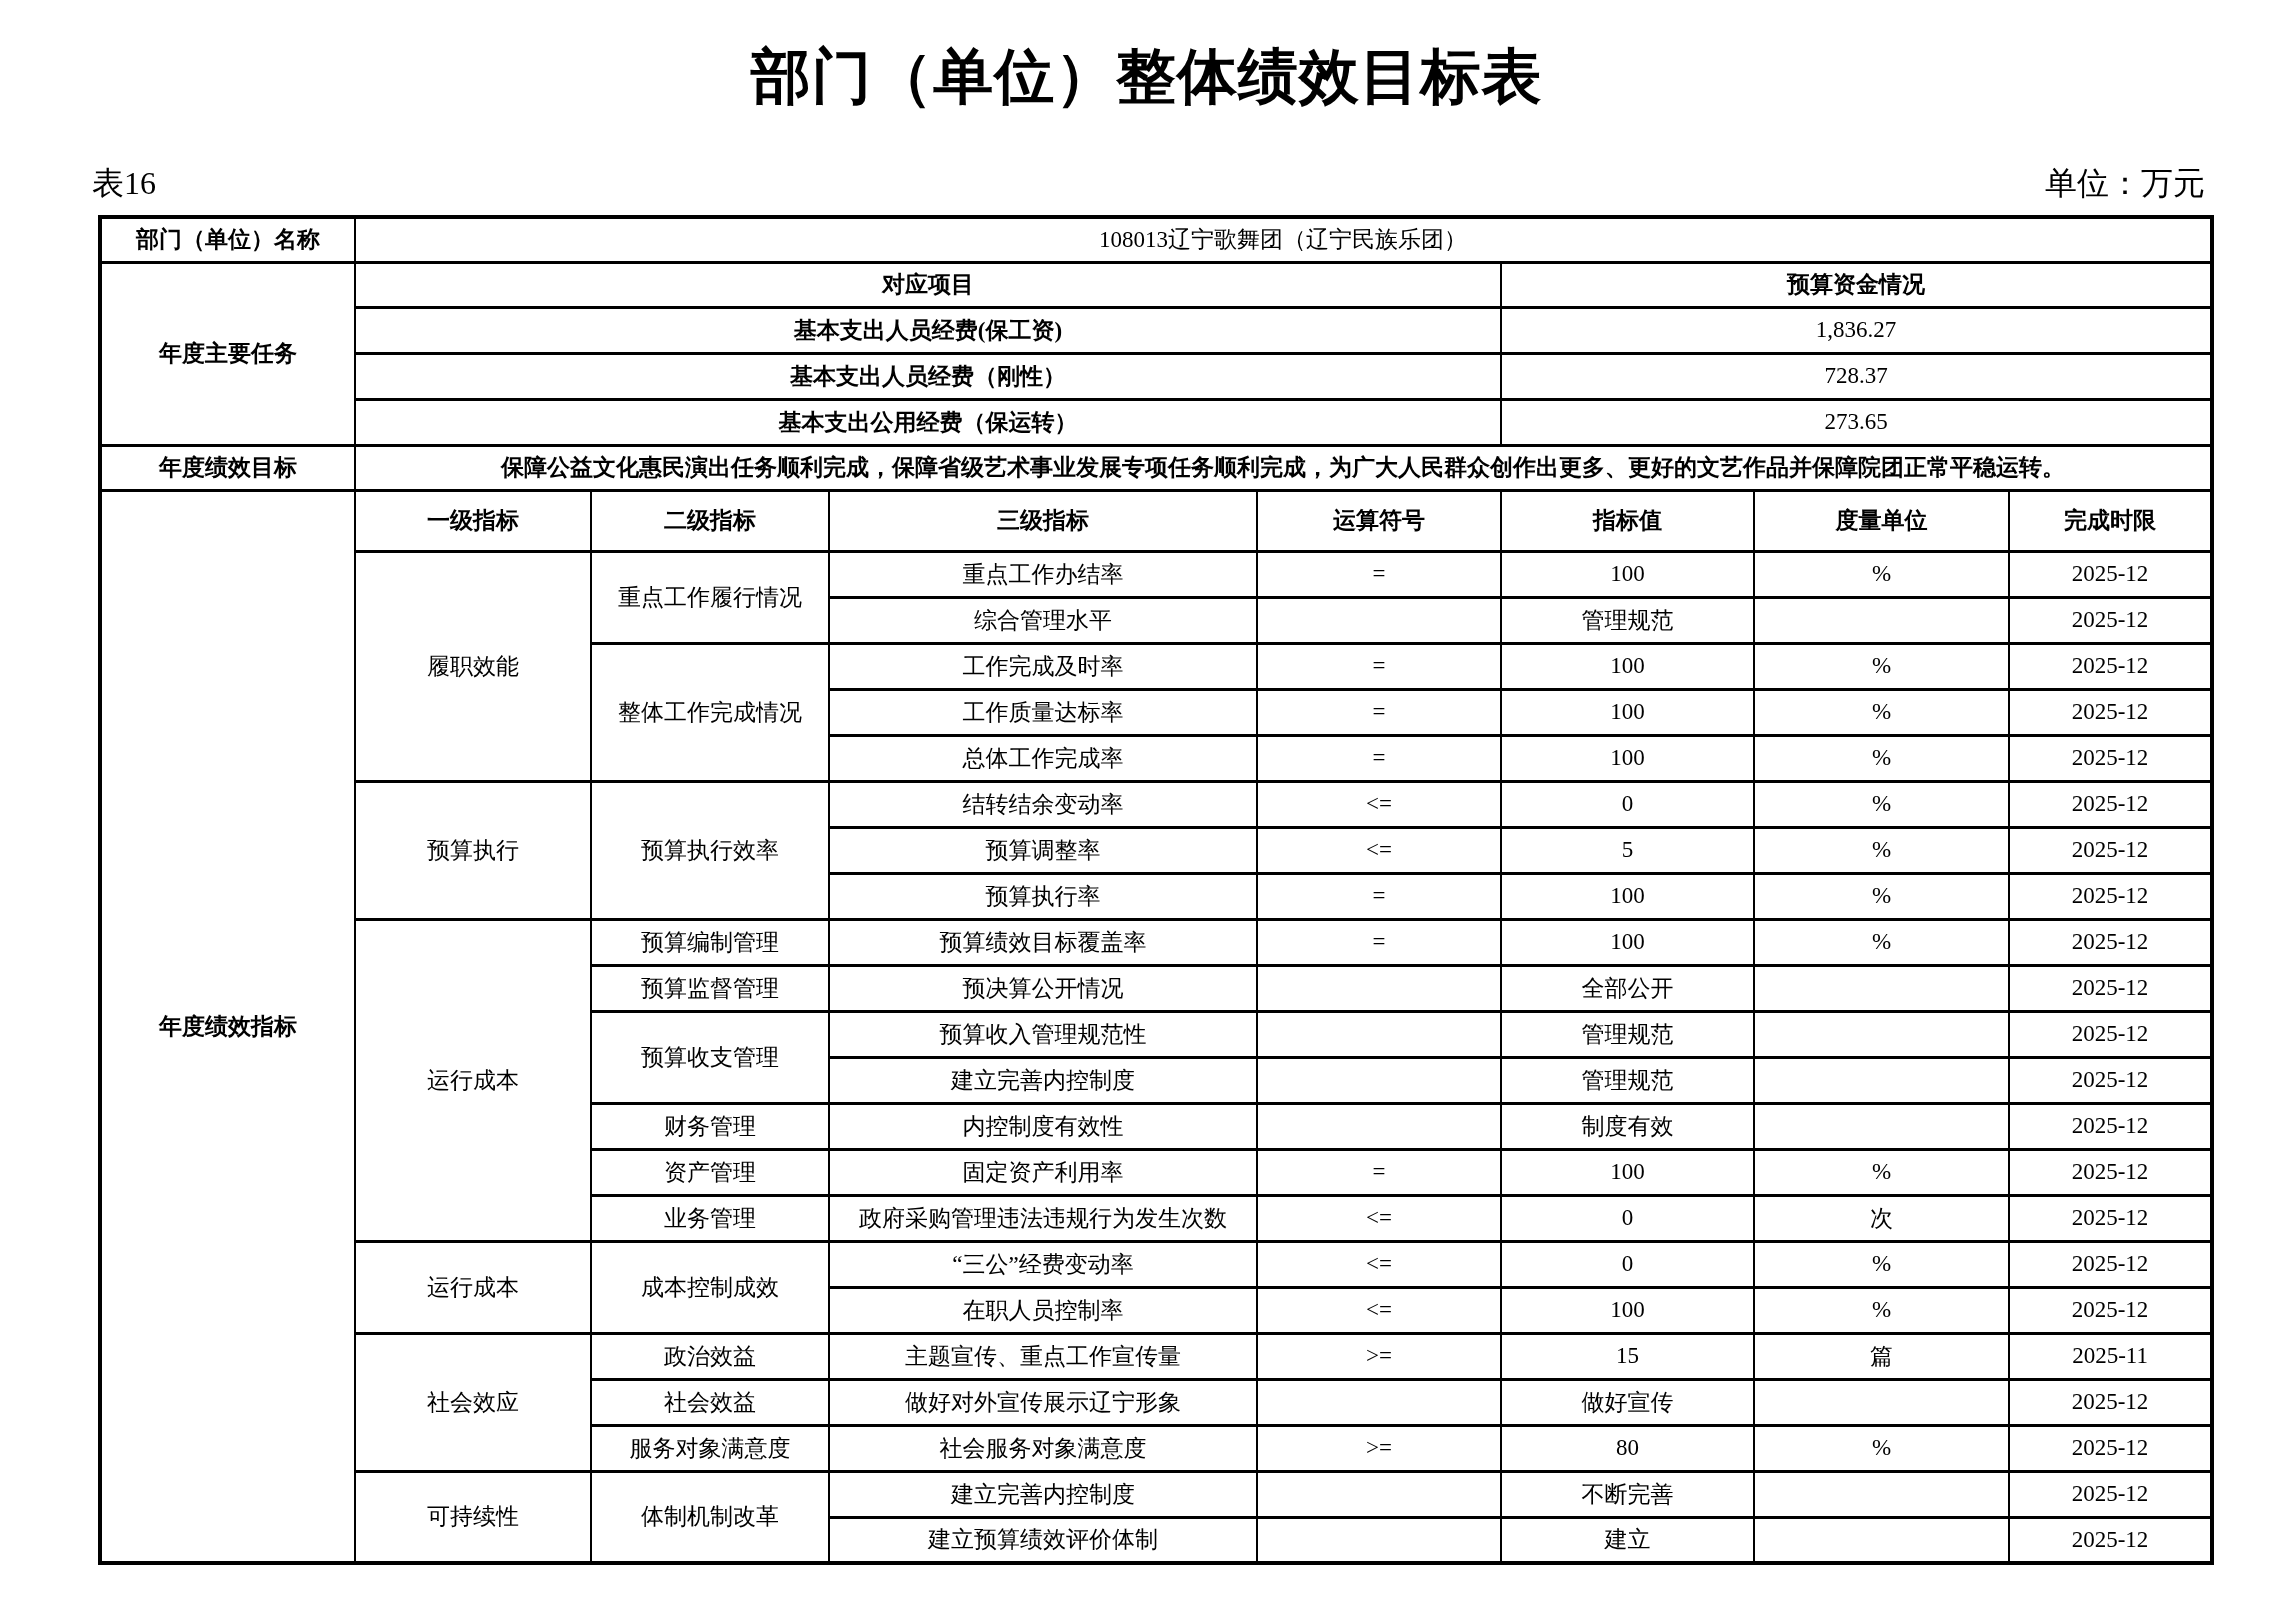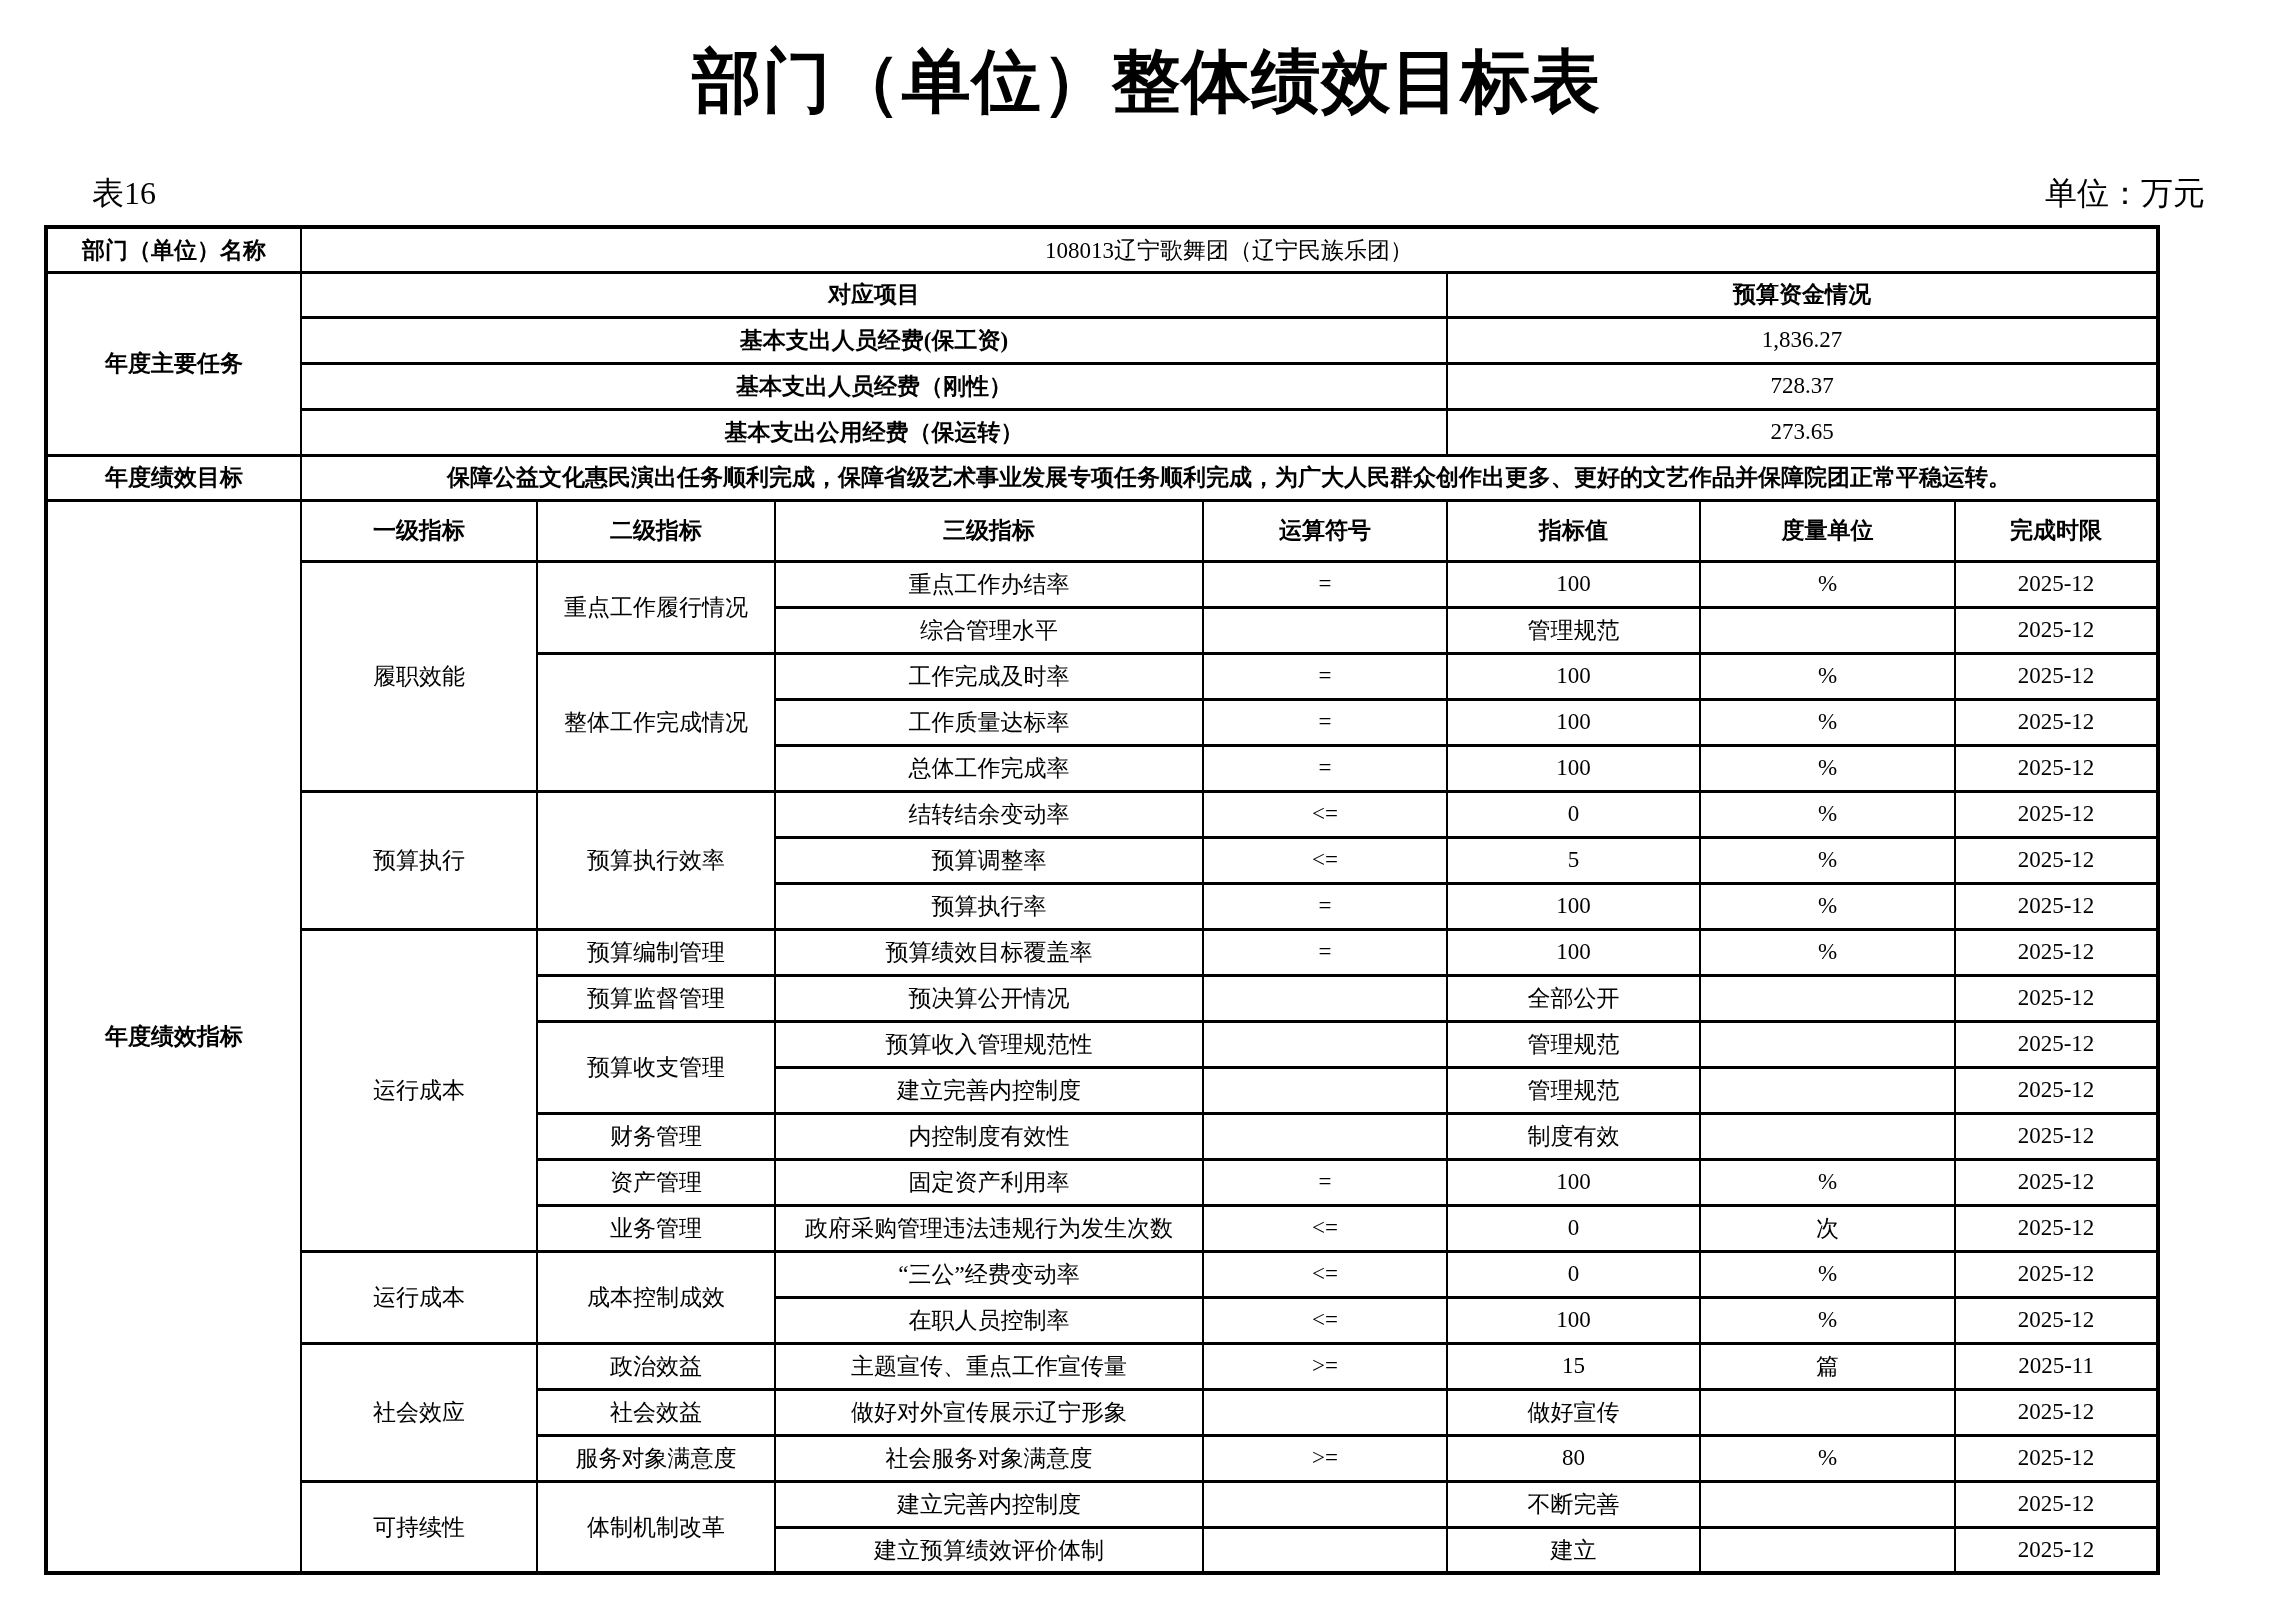--- a/index.html
+++ b/index.html
@@ -3,38 +3,38 @@
 <meta charset="utf-8">
 <style>
   html,body{margin:0;padding:0;background:#ffffff;color:#000;}
   body{
     width:2293px;height:1621px;
     font-family:"Liberation Serif","DejaVu Serif",serif;
     -webkit-font-smoothing:antialiased;
   }
   .page-title{
     text-align:center;
-    font-size:69px;
+    font-size:60px;
     font-weight:bold;
     padding-top:43px;
     line-height:1.15;
     letter-spacing:0.9px;
   }
   .meta-row{
     display:flex;
     justify-content:space-between;
     align-items:flex-end;
     margin:50px 88px 9px 92px;
     font-size:32px;
   }
   table.perf{
     border-collapse:collapse;
     table-layout:fixed;
     width:2113px;
-    margin-left:44px;
+    margin-left:98px;
     border:4.5px solid #000;
     padding-left:41px;
   }
   table.perf td{
     border-left:2.7px solid #000;
     border-right:2.7px solid #000;
     border-top:3.6px solid #000;
     border-bottom:3.6px solid #000;
     font-size:23px;
     text-align:center;

